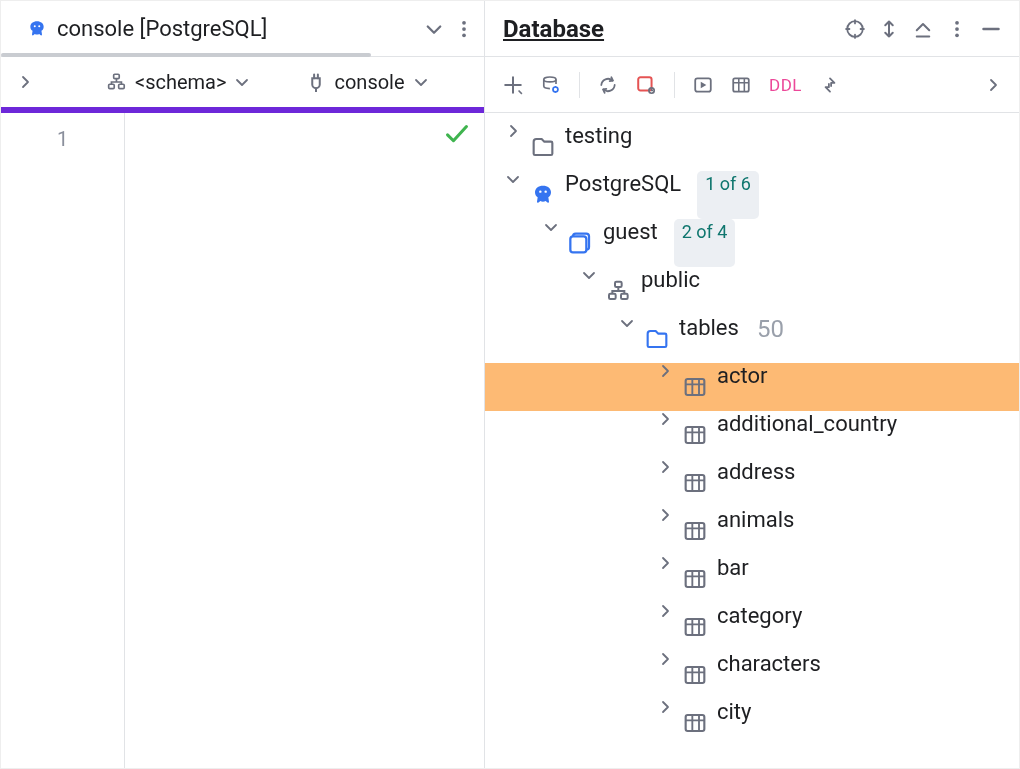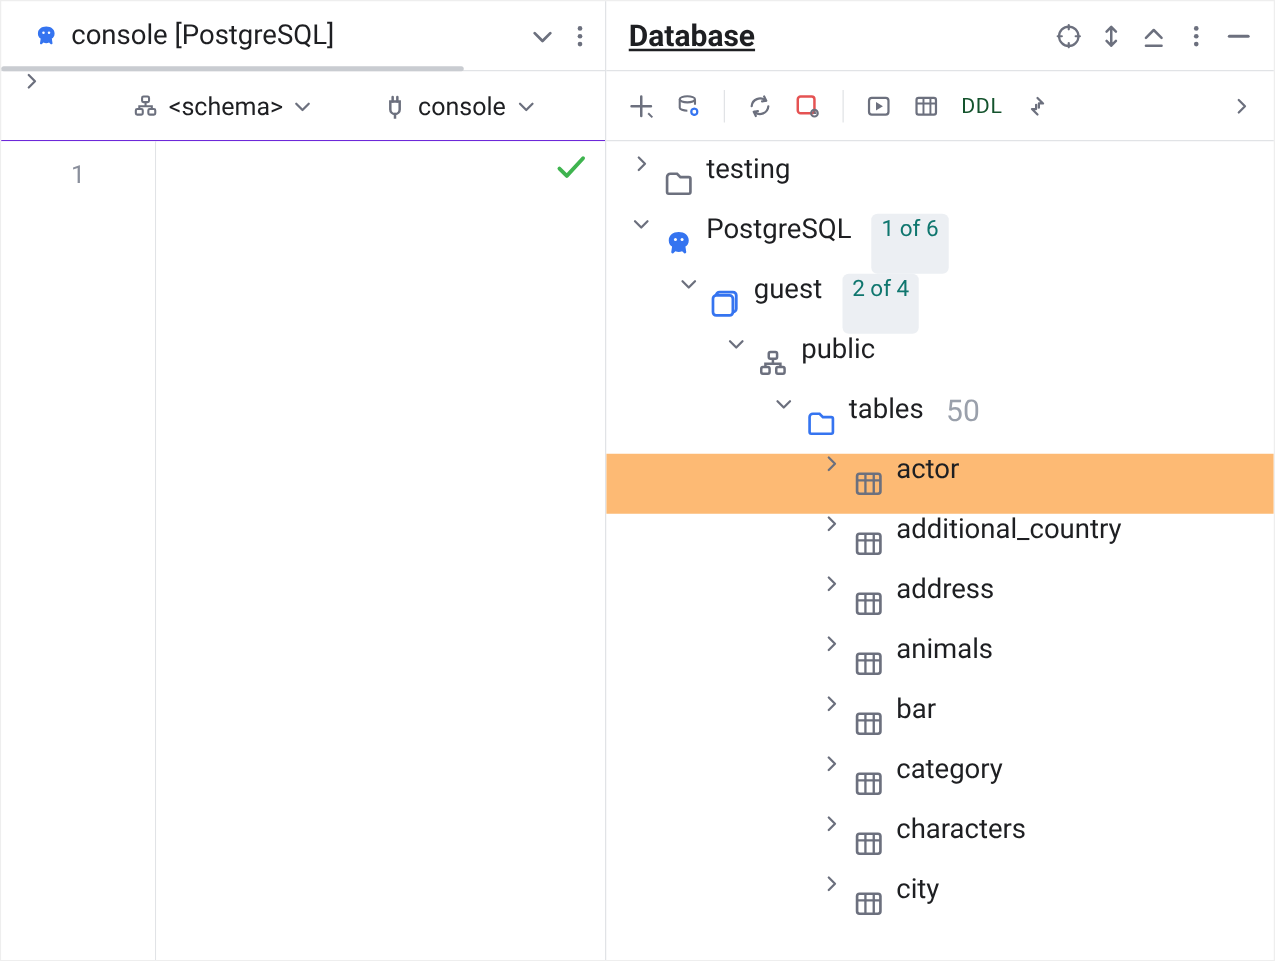--- a/index.html
+++ b/index.html
@@ -12,34 +12,34 @@
   .tabbar { display:flex; align-items:center; height:56px; border-bottom:1px solid #e1e3e6; position:relative; padding:0 10px 0 20px; gap:10px; }
   .tab { display:flex; align-items:center; gap:10px; font-size:22px; padding:6px 6px; }
   .tab-caret { margin-left:auto; }
   .tab-underline { position:absolute; bottom:-1px; left:0; height:4px; width:370px; background:#c9ccd1; border-radius:2px; }
   .ic { width:20px; height:20px; display:inline-flex; align-items:center; justify-content:center; color:#6c707e; }
   .ic svg { width:100%; height:100%; }
   .ic.sm { width:16px; height:16px; }
   .ic-btn { cursor:pointer; }
 
   
-  .edbar { display:flex; height:56px; border-bottom:1px solid #6d28d9; padding:0 16px; gap:24px; font-size:20px; }
+  .edbar { display:flex; align-items:center; height:56px; border-bottom:6px solid #6d28d9; padding:0 16px; gap:24px; font-size:20px; }
   .pill { display:inline-flex; align-items:center; gap:8px; }
 
   .editor { flex:1; display:flex; position:relative; }
   .gutter { width:124px; border-right:1px solid #e1e3e6; padding-top:14px; text-align:center; color:#8a8f9c; font-size:20px; background:#fff; }
   .code { flex:1; background:#fff; }
   .check { position:absolute; top:10px; right:14px; color:#3fb44f; }
 
   
   .rhead { display:flex; align-items:center; height:56px; border-bottom:1px solid #e1e3e6; padding:0 18px; gap:14px;text-decoration:underline; }
   .rtitle { font-size:24px; font-weight:700; margin-right:auto; }
 
   
-  .rtool { display:flex; align-items:center; height:56px; border-bottom:1px solid #e1e3e6; padding:0 18px; gap:18px; font-size:18px; color:#14532d; }
+  .rtool { display:flex; align-items:center; height:56px; border-bottom:1px solid #e1e3e6; padding:0 18px; gap:18px; font-size:18px; color:#ec4899; }
   .divider { width:1px; height:26px; background:#e1e3e6; }
   .ddl { font-size:17px; letter-spacing:0.5px; }
 
   
   .tree { flex:1; overflow:auto; padding-top:10px; font-size:22px; }
   .node { display:flex; height:48px; gap:10px; padding-right:18px; }
   .node .caret { width:16px; display:flex; justify-content:center; color:#6c707e; }
   .node .nicon { width:24px; display:flex; align-items:center; justify-content:center; }
   .node .label { white-space:nowrap; }
   .badge { margin-left:6px; font-size:18px; color:#0f766e; background:#eceff3; border-radius:5px; padding:2px 8px; }

